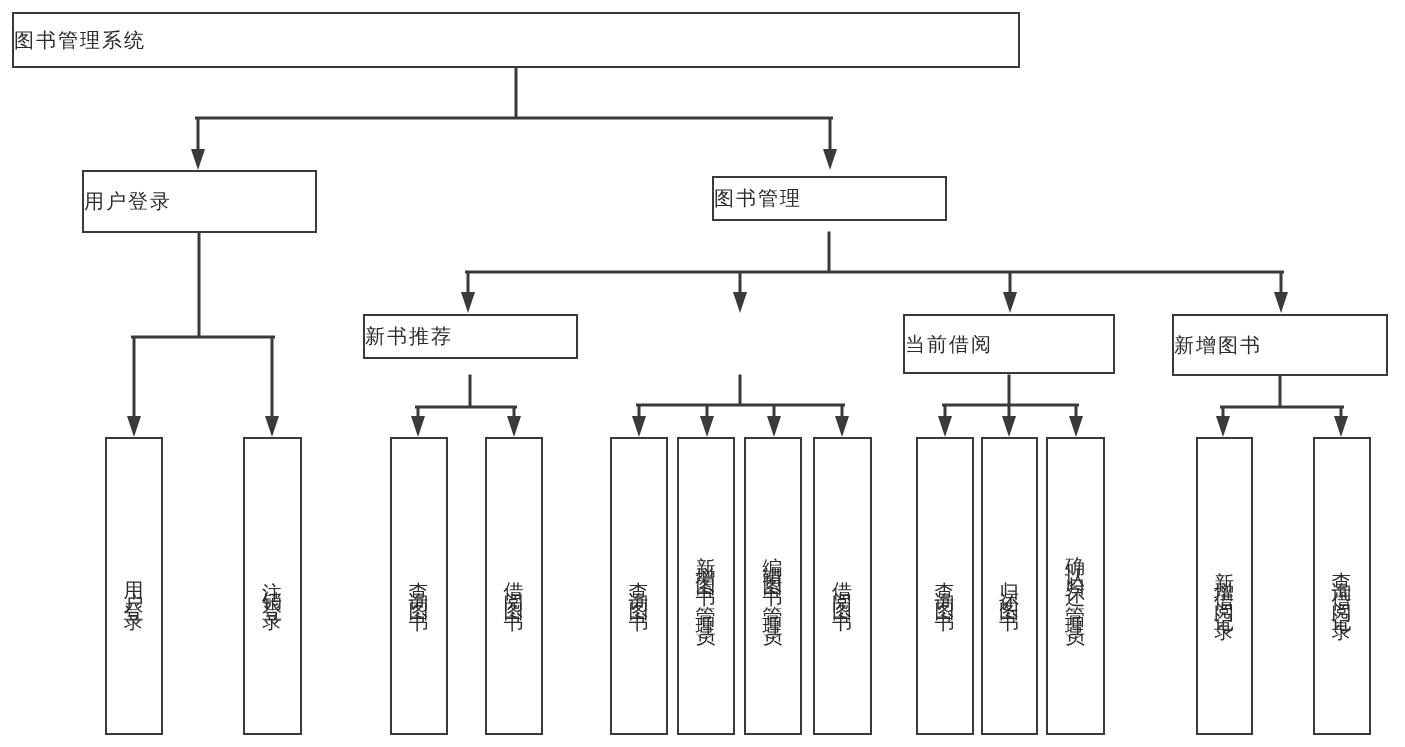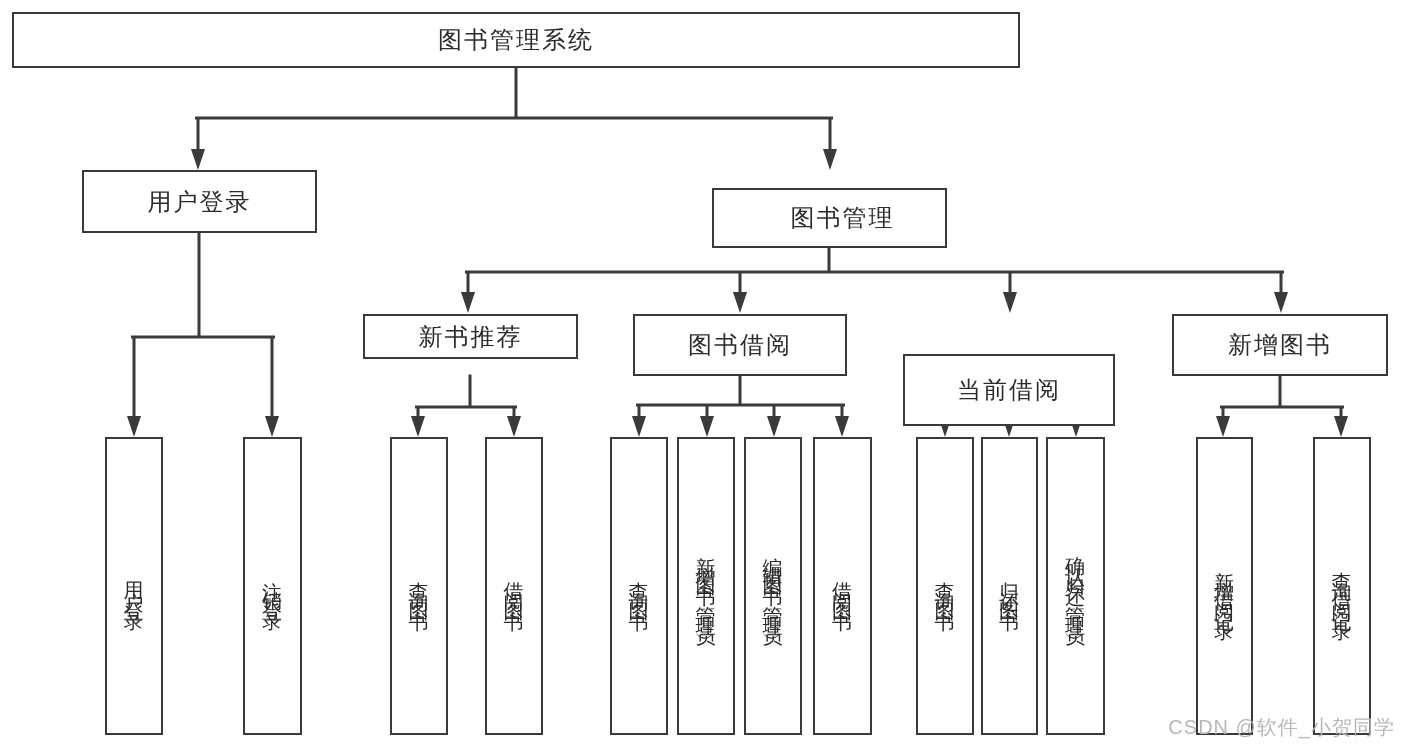--- a/index.html
+++ b/index.html
@@ -9,22 +9,22 @@
     background:#ffffff;
     font-family:"Liberation Sans","DejaVu Sans",sans-serif;
     overflow:hidden;
   }
   #wires{position:absolute;left:0;top:0;width:1405px;height:747px;}
   .hbox{
     position:absolute;
     box-sizing:border-box;
     border:2.5px solid #3a3a3a;
     background:#ffffff;
-    display:flex;align-items:center;justify-content:center;
-    font-size:24px;letter-spacing:2px;color:#2b2b2b;
+    display:flex;align-items:center;justify-content:flex-start;
+    font-size:20px;letter-spacing:2px;color:#2b2b2b;
     z-index:2;
   }
   .leaf{
     position:absolute;
     box-sizing:border-box;
     top:437px;height:298px;width:58px;
     border:2.5px solid #3a3a3a;
     background:#ffffff;
     display:flex;align-items:center;justify-content:center;
     z-index:2;
@@ -99,31 +99,28 @@
     </g>
   </svg>
 
   <div class="hbox" style="left:12px;top:12px;width:1008px;height:56px;">
     <span>图书管理系统</span>
   </div>
 
   <div class="hbox" style="left:82px;top:170px;width:235px;height:63px;">
     <span>用户登录</span>
   </div>
-  <div class="hbox" style="left:712px;top:188px;width:235px;height:60px;padding-left:26px;">
+  <div class="hbox" style="left:712px;top:176px;width:235px;height:45px;">
     <span>图书管理</span>
   </div>
 
   <div class="hbox" style="left:363px;top:314px;width:215px;height:45px;">
     <span>新书推荐</span>
   </div>
-  <div class="hbox" style="left:633px;top:314px;width:214px;height:62px;">
-    <span>图书借阅</span>
-  </div>
-  <div class="hbox" style="left:903px;top:314px;width:212px;height:72px;margin-top:40px;">
+  <div class="hbox" style="left:903px;top:314px;width:212px;height:60px;">
     <span>当前借阅</span>
   </div>
   <div class="hbox" style="left:1172px;top:314px;width:216px;height:62px;">
     <span>新增图书</span>
   </div>
 
   <div class="leaf" style="left:105px;">
     <span class="vtext">用户登录</span>
   </div>
   <div class="leaf" style="left:243px;width:59px;">
@@ -160,15 +157,14 @@
     <span class="vtext">确认归还（管理员）</span>
   </div>
 
   <div class="leaf" style="left:1196px;width:57px;">
     <span class="vtext">新增借阅记录</span>
   </div>
   <div class="leaf" style="left:1313px;">
     <span class="vtext">查询借阅记录</span>
   </div>
 
-  <div class="watermark">CSDN @软件_小贺同学</div>
 
 </div>
 
 </body></html>

